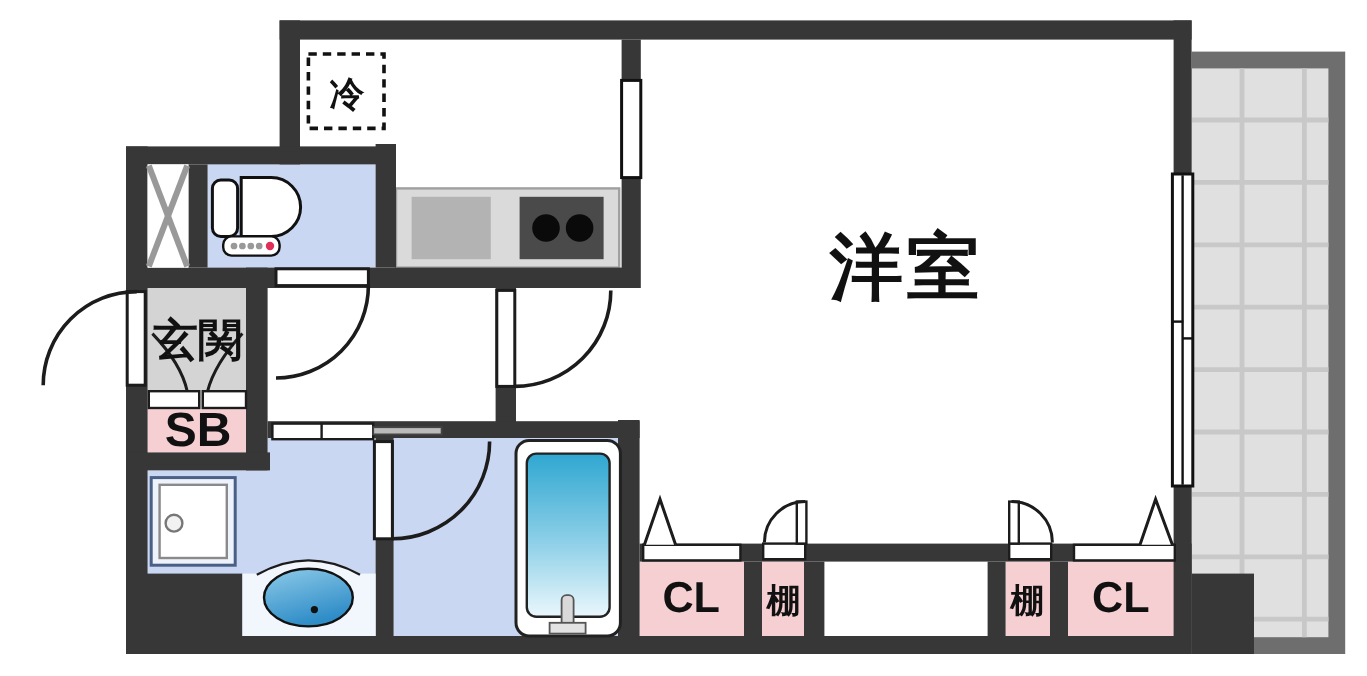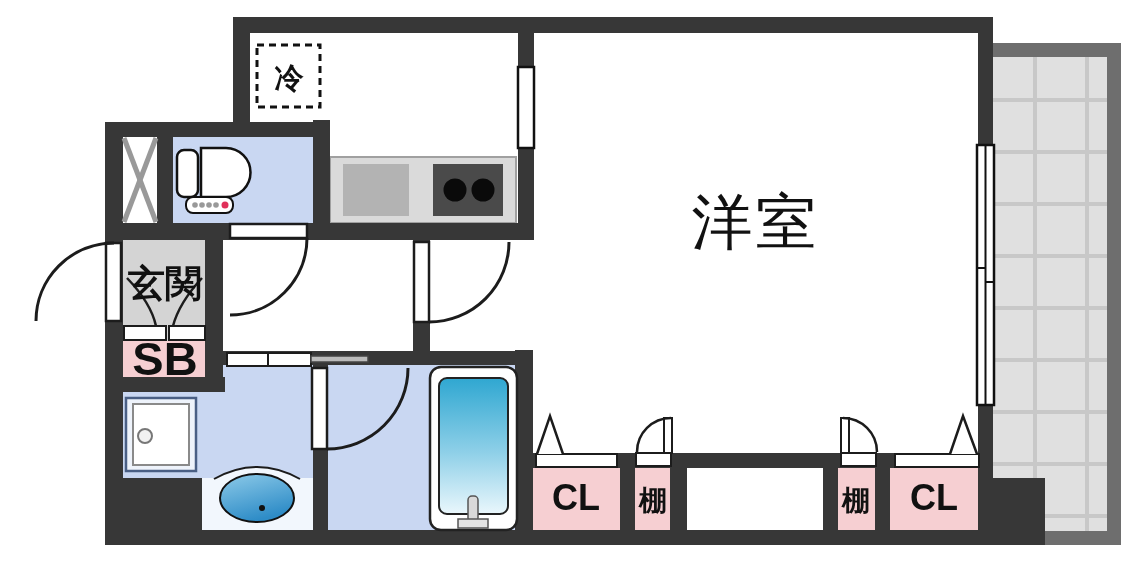--- a/index.html
+++ b/index.html
@@ -6,23 +6,23 @@
   #plan{
     position:relative;width:1139px;height:563px;background:#ffffff;overflow:hidden;
     font-family:"Liberation Sans","DejaVu Sans",sans-serif;
   }
   #plan svg{position:absolute;left:0;top:0;}
   .lbl{
     position:absolute;color:#111;font-weight:bold;text-align:center;
     font-family:"Liberation Sans","DejaVu Sans",sans-serif;
     pointer-events:none;white-space:nowrap;
   }
-  #lbl-main{left:533px;top:186px;width:445px;font-size:61px;line-height:73px;font-weight:400;letter-spacing:3px;}
+  #lbl-main{left:533px;top:186px;width:445px;font-size:61px;line-height:73px;font-weight:700;letter-spacing:3px;}
   #lbl-genkan{left:122px;top:259px;width:86px;font-size:37px;text-align:center;}
-  #lbl-sb{left:122px;top:341px;width:86px;font-size:47px;line-height:36px;}
+  #lbl-sb{left:122px;top:341px;width:86px;font-size:40px;line-height:36px;}
   #lbl-rei{left:257px;top:59px;width:64px;font-size:29px;}
   #lbl-cl1{left:532px;top:477px;width:88px;font-size:36px;}
   #lbl-cl2{left:889px;top:477px;width:90px;font-size:36px;}
   #lbl-tana1{left:633px;top:482px;width:40px;font-size:28px;}
   #lbl-tana2{left:836px;top:482px;width:40px;font-size:28px;}
 </style>
 </head>
 <body>
 
 <div id="plan">

